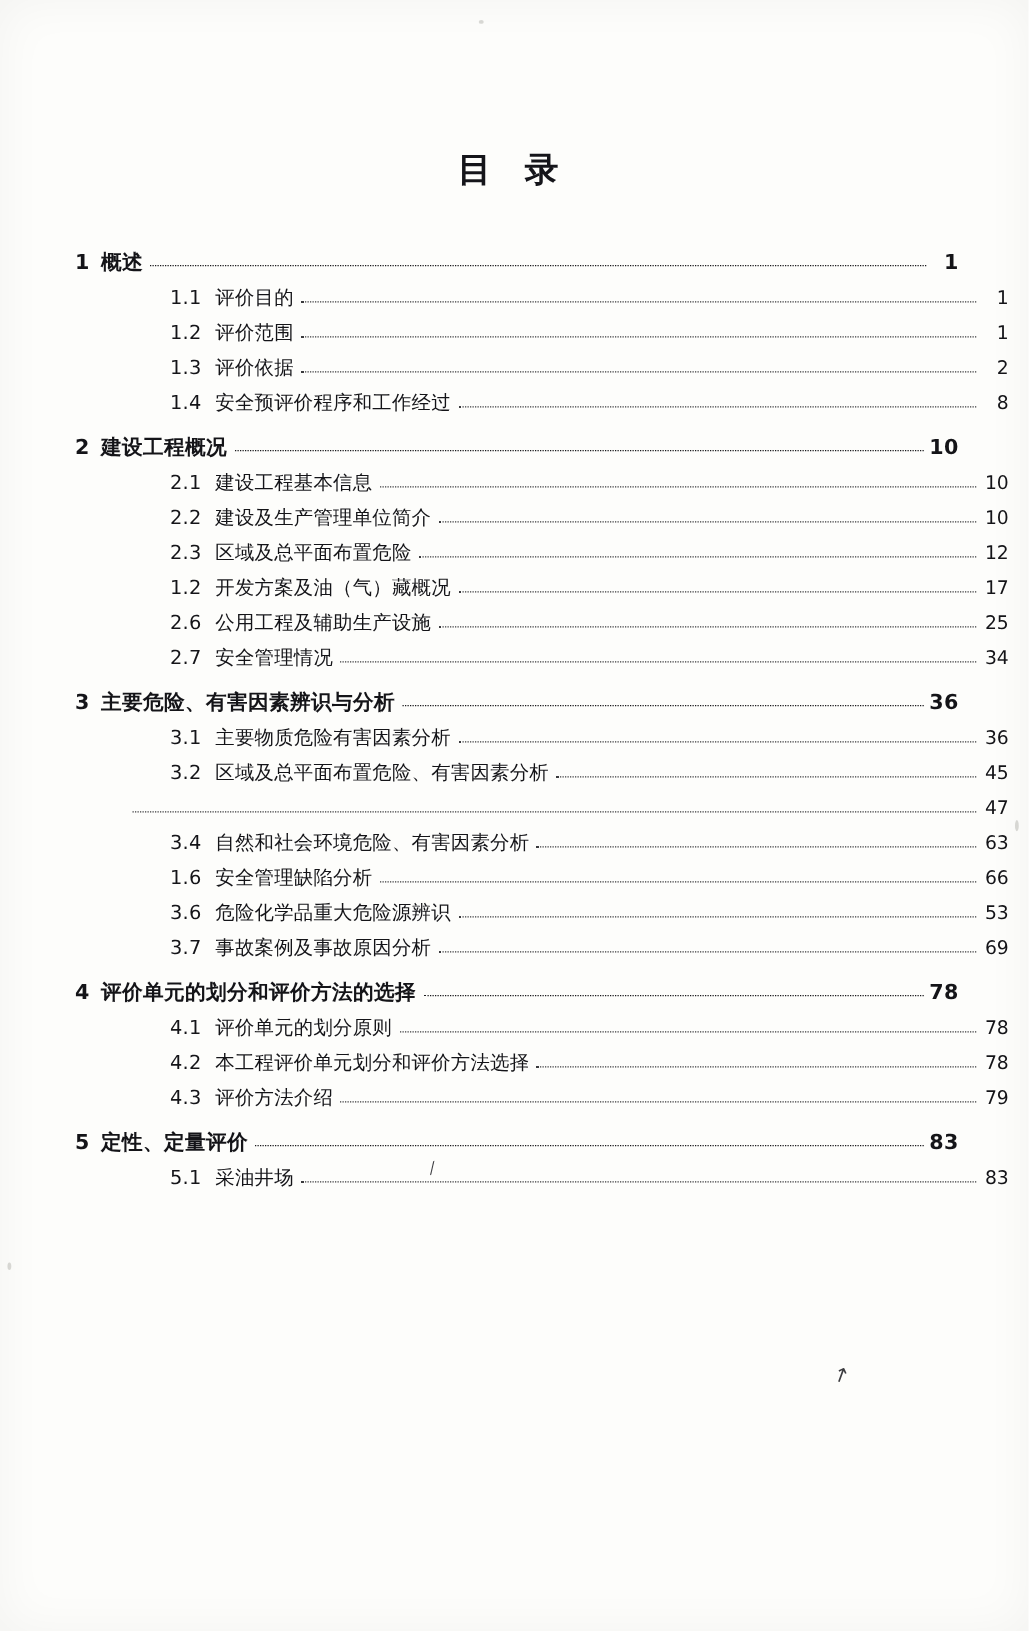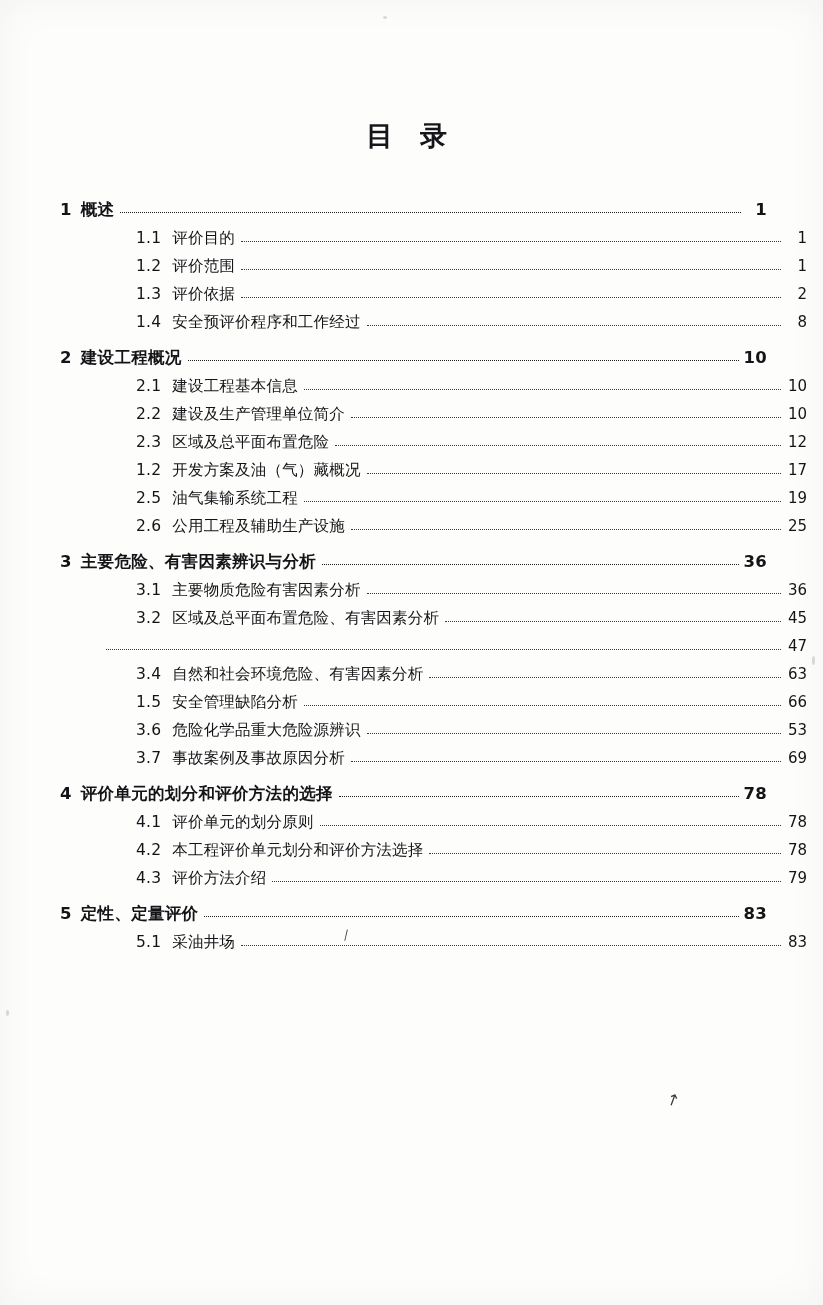--- a/index.html
+++ b/index.html
@@ -174,29 +174,29 @@
           <span class="txt"><span class="num">2.3</span><span>区域及总平面布置危险</span></span>
           <span class="dots"></span>
           <span class="pg">12</span>
         </div>
         <div class="toc-row lvl2">
           <span class="txt"><span class="num">1.2</span><span>开发方案及油（气）藏概况</span></span>
           <span class="dots"></span>
           <span class="pg">17</span>
         </div>
         <div class="toc-row lvl2">
-          <span class="txt"><span class="num">2.5</span><span>油气集输系统工程</span></span>
-          <span class="dots"></span>
-          <span class="pg">19</span>
-        </div>
-        <div class="toc-row lvl2">
           <span class="txt"><span class="num">2.6</span><span>公用工程及辅助生产设施</span></span>
           <span class="dots"></span>
           <span class="pg">25</span>
         </div>
+        <div class="toc-row lvl2">
+          <span class="txt"><span class="num">2.7</span><span>安全管理情况</span></span>
+          <span class="dots"></span>
+          <span class="pg">34</span>
+        </div>
         <div class="toc-row lvl1">
           <span class="txt"><span class="num">3</span><span>主要危险、有害因素辨识与分析</span></span>
           <span class="dots"></span>
           <span class="pg">36</span>
         </div>
         <div class="toc-row lvl2">
           <span class="txt"><span class="num">3.1</span><span>主要物质危险有害因素分析</span></span>
           <span class="dots"></span>
           <span class="pg">36</span>
         </div>
@@ -208,21 +208,21 @@
         <div class="toc-row lvl2">
           <span class="dots"></span>
           <span class="pg">47</span>
         </div>
         <div class="toc-row lvl2">
           <span class="txt"><span class="num">3.4</span><span>自然和社会环境危险、有害因素分析</span></span>
           <span class="dots"></span>
           <span class="pg">63</span>
         </div>
         <div class="toc-row lvl2">
-          <span class="txt"><span class="num">1.5</span><span>安全管理缺陷分析</span></span>
+          <span class="txt"><span class="num">1.6</span><span>安全管理缺陷分析</span></span>
           <span class="dots"></span>
           <span class="pg">66</span>
         </div>
         <div class="toc-row lvl2">
           <span class="txt"><span class="num">3.6</span><span>危险化学品重大危险源辨识</span></span>
           <span class="dots"></span>
           <span class="pg">53</span>
         </div>
         <div class="toc-row lvl2">
           <span class="txt"><span class="num">3.7</span><span>事故案例及事故原因分析</span></span>

